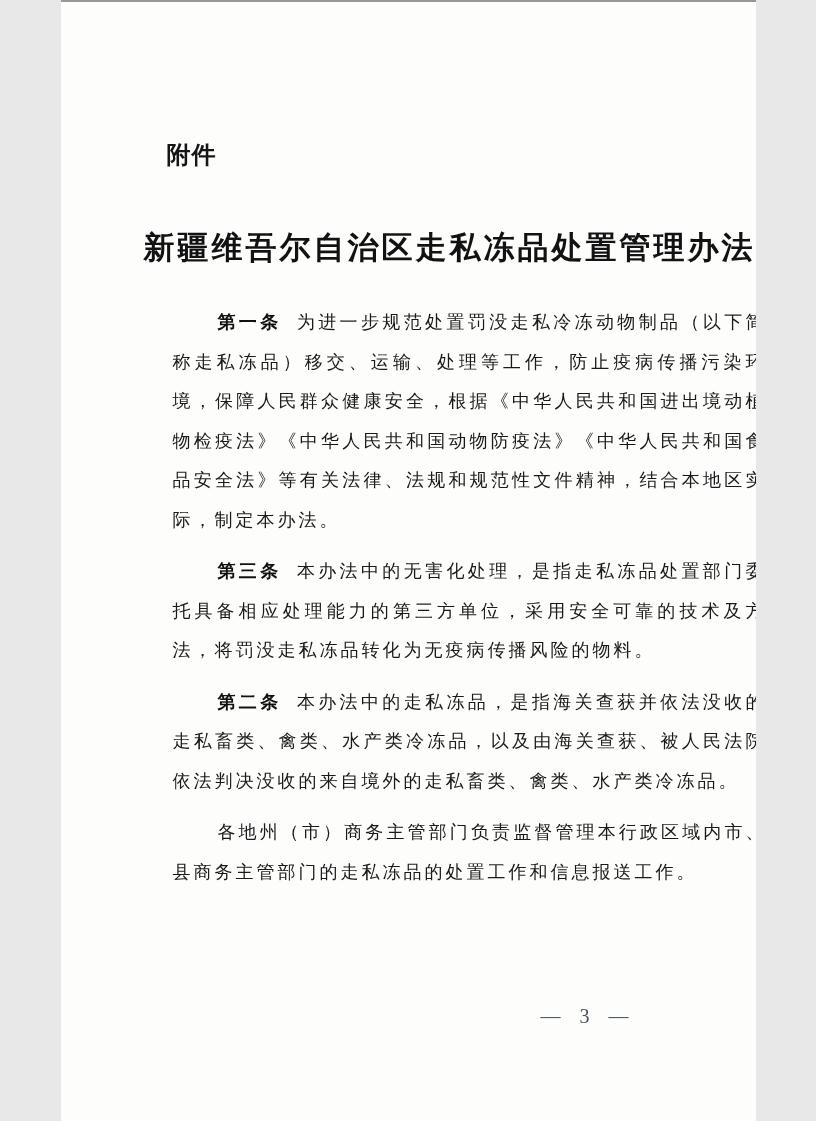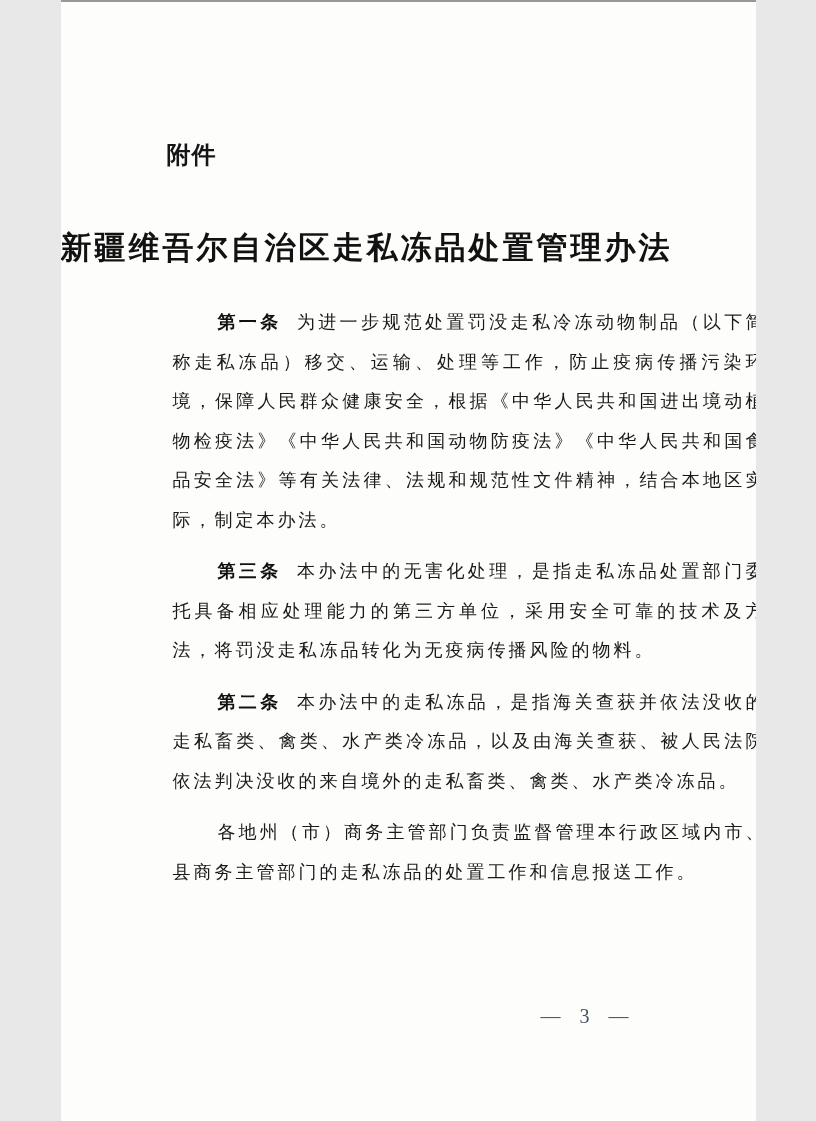--- a/index.html
+++ b/index.html
@@ -33,21 +33,21 @@
     font-weight: 600;
     font-size: 24px;
     letter-spacing: 1px;
     color: #161616;
   }
   .doc-title {
     position: absolute;
     top: 206px;
     left: 0;
     width: 100%;
-    text-align: left;
+    text-align: right;
     font-weight: bold;
     font-size: 31px;
     letter-spacing: 3px;
     color: #121212;
   }
   .doc-body {
     position: absolute;
     top: 291px;
     left: 100px;
     width: 618px;

